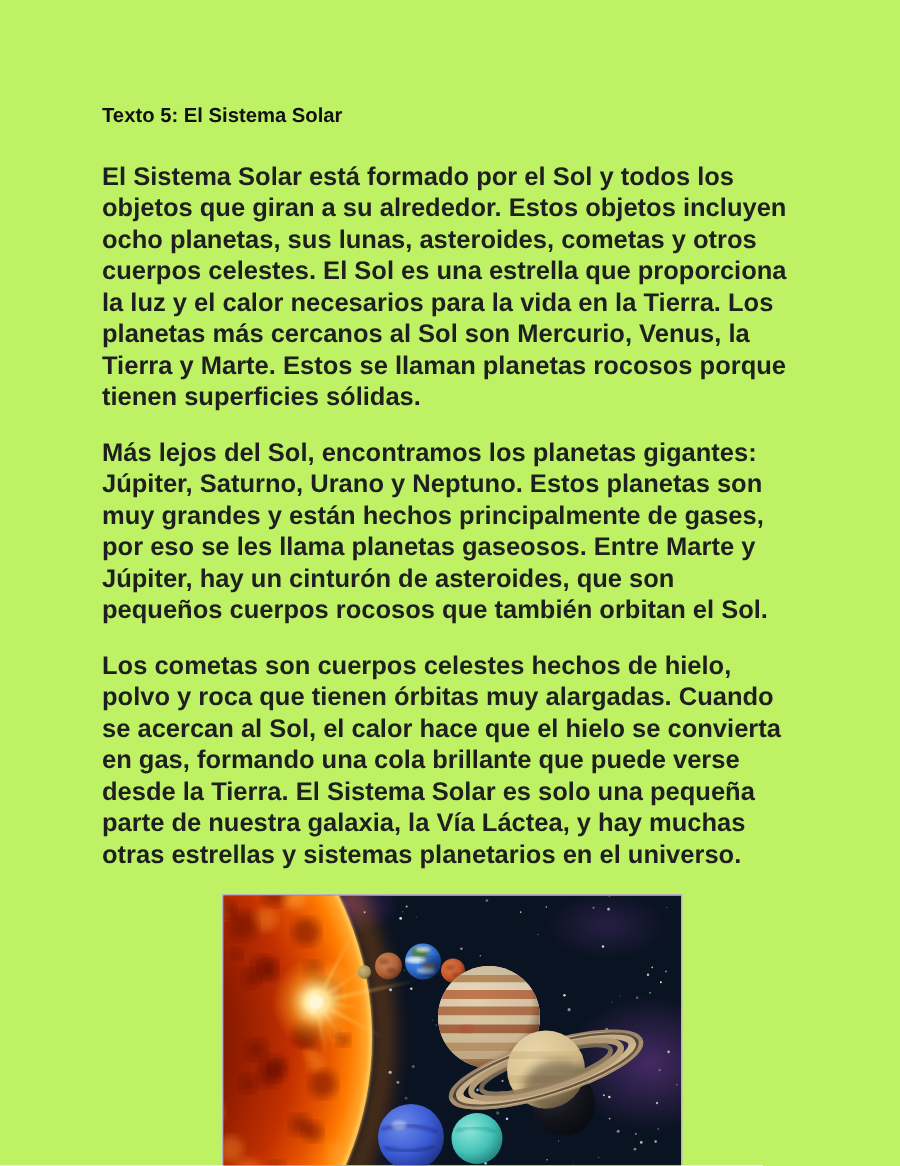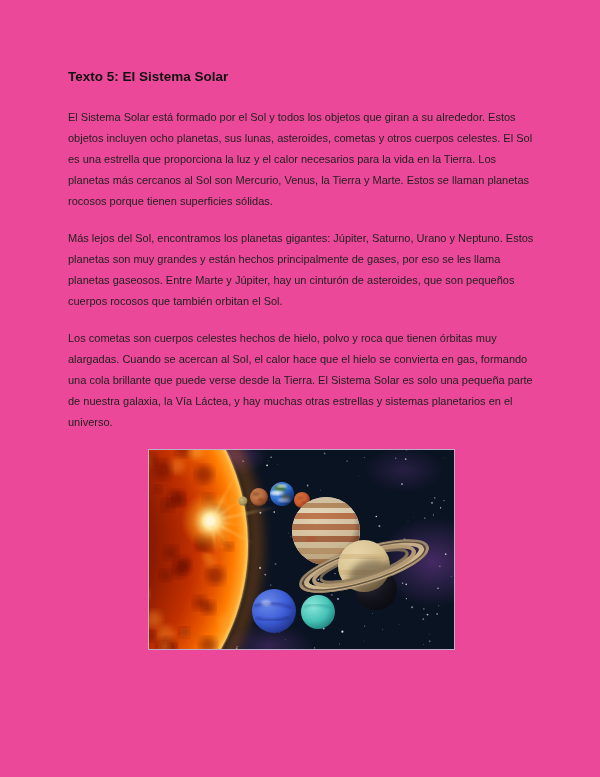--- a/index.html
+++ b/index.html
@@ -1,40 +1,41 @@
 <!DOCTYPE html>
 <html><head>
 <meta charset="utf-8">
 <style>
   html,body{margin:0;padding:0;background:#ffffff;}
   .page{
     position:relative;
     width:600px;height:777px;
-    background:#ec4899;
+    background:#bef264;
     font-family:"Liberation Sans", sans-serif;
     color:#1f1f1f;
     overflow:hidden;
   }
   .content{
     position:absolute;
     left:68px;top:66px;
     width:466px;
   }
   .doc-title{
     font-size:13.5px;
     font-weight:bold;
     line-height:21px;
     margin:0 0 20px 0;
     color:#111111;
   }
   .doc-para{
-    font-size:11px;
+    font-size:17px;
     line-height:21px;
     margin:16px 0 16px 0;
     color:#1f1f1f;
+    font-weight:bold;
   }
   .figure{
     margin:8px 0 0 80px;
     width:305px;height:199px;
     border:1px solid #bdaec9;
     line-height:0;
   }
   .figure svg{display:block;}
 </style>
 </head>

